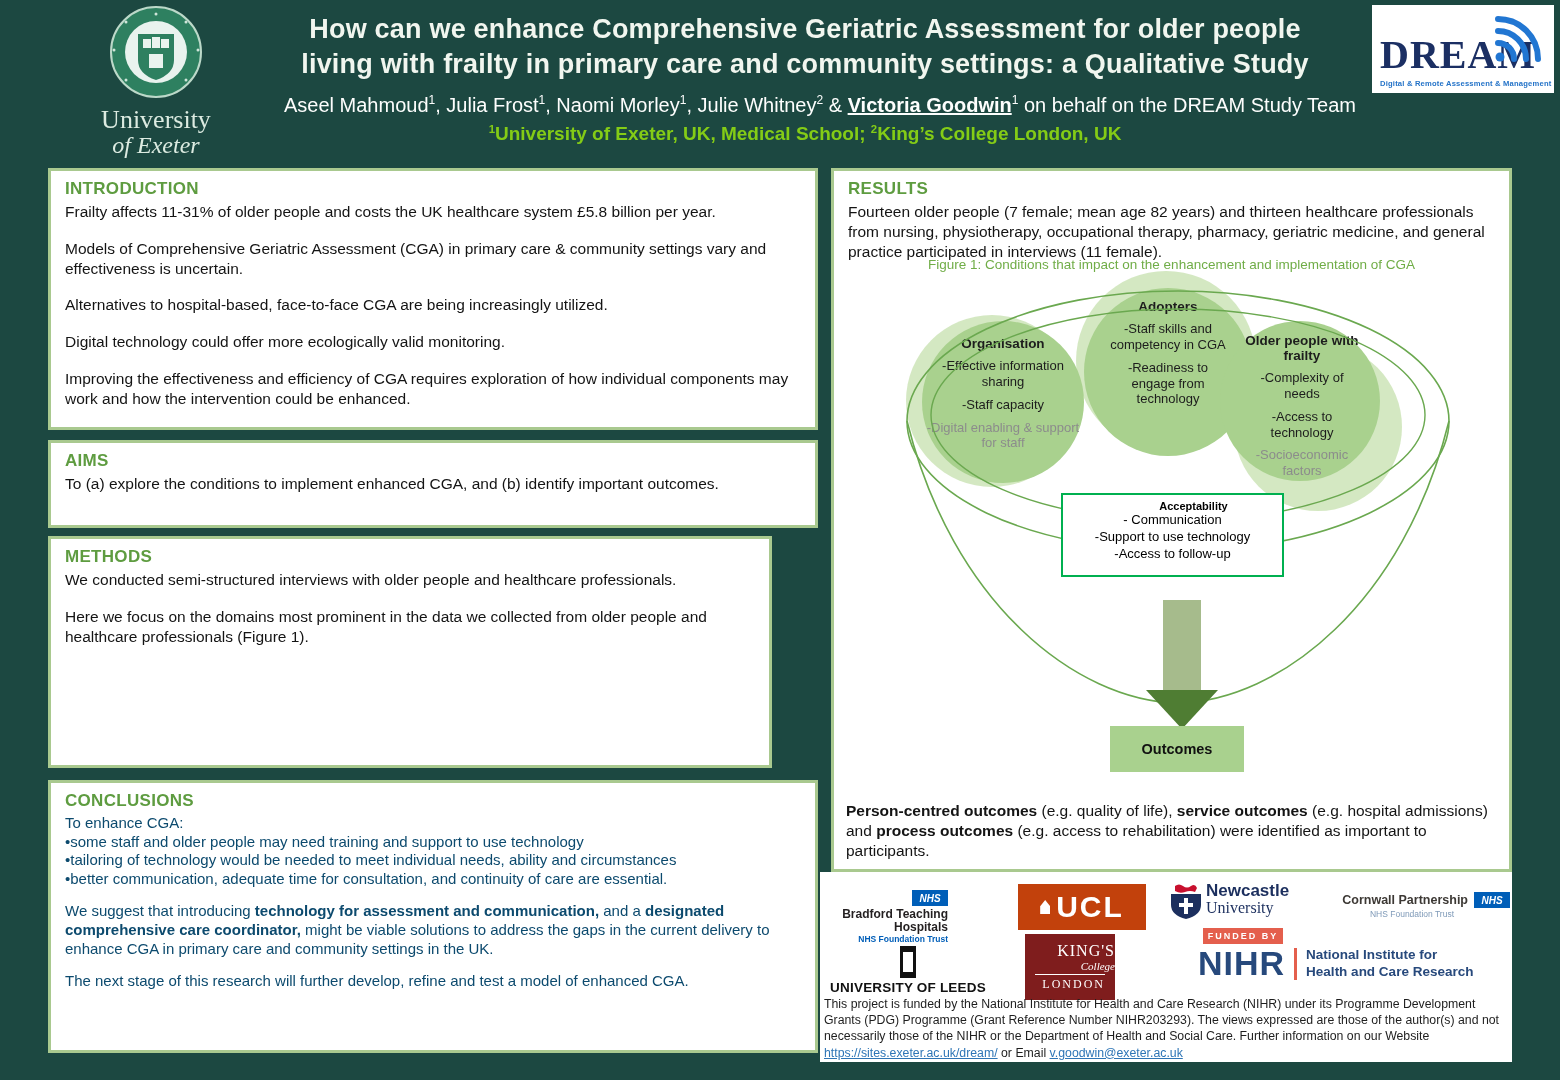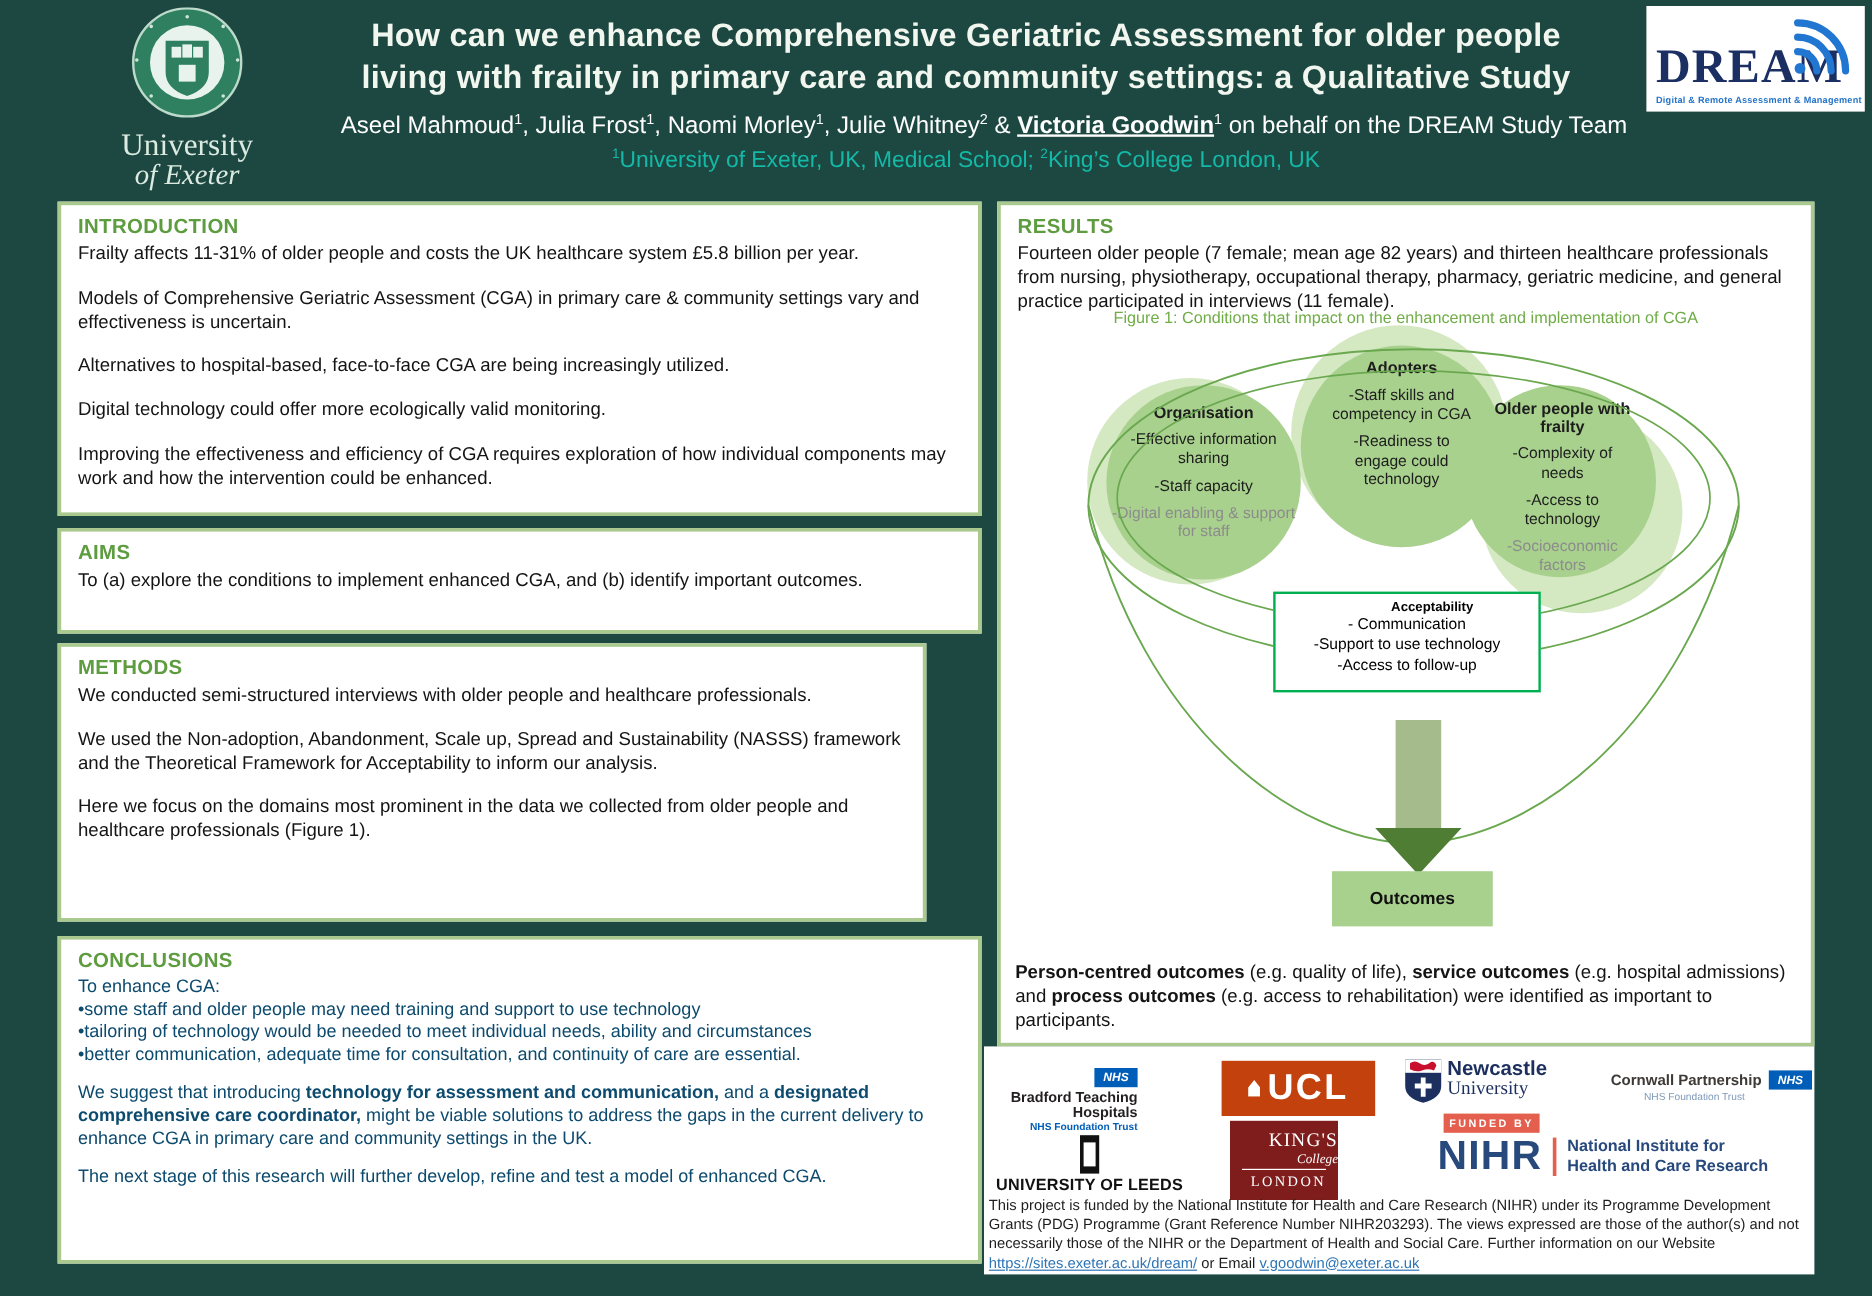--- a/index.html
+++ b/index.html
@@ -3,21 +3,21 @@
 <meta charset="utf-8">
 <style>
   html,body{margin:0;padding:0;}
   body{width:1560px;height:1080px;position:relative;overflow:hidden;
        background:#1c4841;font-family:"Liberation Sans",sans-serif;}
   sup{font-size:60%;line-height:0;}
   
   .titleblock{position:absolute;left:250px;top:12px;width:1110px;text-align:center;color:#f1f6ef;}
   .titleblock h1{margin:0;font-size:27px;line-height:1.3;font-weight:bold;letter-spacing:.2px;}
   .authors{position:absolute;left:230px;top:94px;width:1180px;text-align:center;color:#fdfefd;font-size:20px;}
-  .affil{position:absolute;left:230px;top:123px;width:1150px;text-align:center;color:#14b8a6;font-size:19px;}
+  .affil{position:absolute;left:230px;top:123px;width:1150px;text-align:center;color:#84cc16;font-size:19px;font-weight:bold;}
   .vg{font-weight:bold;text-decoration:underline;}
   .uoe{position:absolute;left:58px;top:6px;width:196px;text-align:center;}
   .uoe-word{color:#dcebe1;font-family:"Liberation Serif",serif;font-size:26px;line-height:1.05;}
   .uoe-word .l2{font-style:italic;font-size:24px;}
   .dream{position:absolute;left:1372px;top:5px;width:182px;height:88px;background:#ffffff;}
   .dream-word{position:absolute;left:8px;top:26px;font-family:"Liberation Serif",serif;font-weight:bold;
               font-size:40px;color:#1b2f63;letter-spacing:1px;}
   .dream-cap{position:absolute;left:8px;bottom:5px;font-size:7.6px;font-weight:bold;color:#2473c8;letter-spacing:.2px;}
   .dream-wifi{position:absolute;right:4px;top:2px;}
   
@@ -157,21 +157,20 @@
 </div>
 
 <div class="panel" id="panel-aims">
   <h2>AIMS</h2>
   <p>To (a) explore the conditions to implement enhanced CGA, and (b) identify important outcomes.</p>
 </div>
 
 <div class="panel" id="panel-methods">
   <h2>METHODS</h2>
   <p>We conducted semi-structured interviews with older people  and healthcare professionals.</p>
-  <p>We used the Non-adoption, Abandonment, Scale up, Spread and Sustainability (NASSS) framework and the Theoretical Framework for Acceptability to inform our analysis.</p>
   <p>Here we  focus on the domains most prominent in the data we collected from older people and healthcare professionals (Figure 1).</p>
 </div>
 
 <div class="panel" id="panel-conclusions">
   <h2>CONCLUSIONS</h2>
   <div class="cline">To enhance CGA:</div>
   <div class="cline">•some staff and older people may need training and support to use technology</div>
   <div class="cline">•tailoring of technology would be needed to meet individual needs, ability and circumstances</div>
   <div class="cline" style="margin-bottom:14px;">•better communication, adequate time for consultation, and continuity of care are essential.</div>
   <p><span>We suggest that introducing </span><span class="bold">technology for assessment and communication,</span><span> and a </span><span class="bold">designated comprehensive care coordinator,</span><span> might be viable solutions to address the gaps in the current delivery to enhance CGA in primary care and community settings in the UK.</span></p>
@@ -199,21 +198,21 @@
     <div class="citem" style="width:125px;">-Effective information sharing</div>
     <div class="citem">-Staff capacity</div>
     <div class="citem muted" style="width:160px;">-Digital enabling &amp; support for staff</div>
   </div>
 
   <div class="halo" style="left:242px;top:100px;width:180px;height:180px;"></div>
   <div class="circle" style="left:250px;top:117px;width:168px;height:168px;"></div>
   <div class="ctext" style="left:254px;top:128px;width:160px;">
     <div class="ctitle">Adopters</div>
     <div class="citem" style="width:130px;">-Staff skills and competency in CGA</div>
-    <div class="citem" style="width:120px;">-Readiness to engage could technology</div>
+    <div class="citem" style="width:120px;">-Readiness to engage from technology</div>
   </div>
 
   <div class="halo" style="left:400px;top:172px;width:168px;height:168px;"></div>
   <div class="circle" style="left:386px;top:150px;width:160px;height:160px;"></div>
   <div class="ctext" style="left:378px;top:162px;width:180px;">
     <div class="ctitle" style="width:150px;margin:0 auto;">Older people with frailty</div>
     <div class="citem" style="width:115px;">-Complexity of needs</div>
     <div class="citem" style="width:95px;">-Access to technology</div>
     <div class="citem muted" style="width:125px;">-Socioeconomic factors</div>
   </div>

